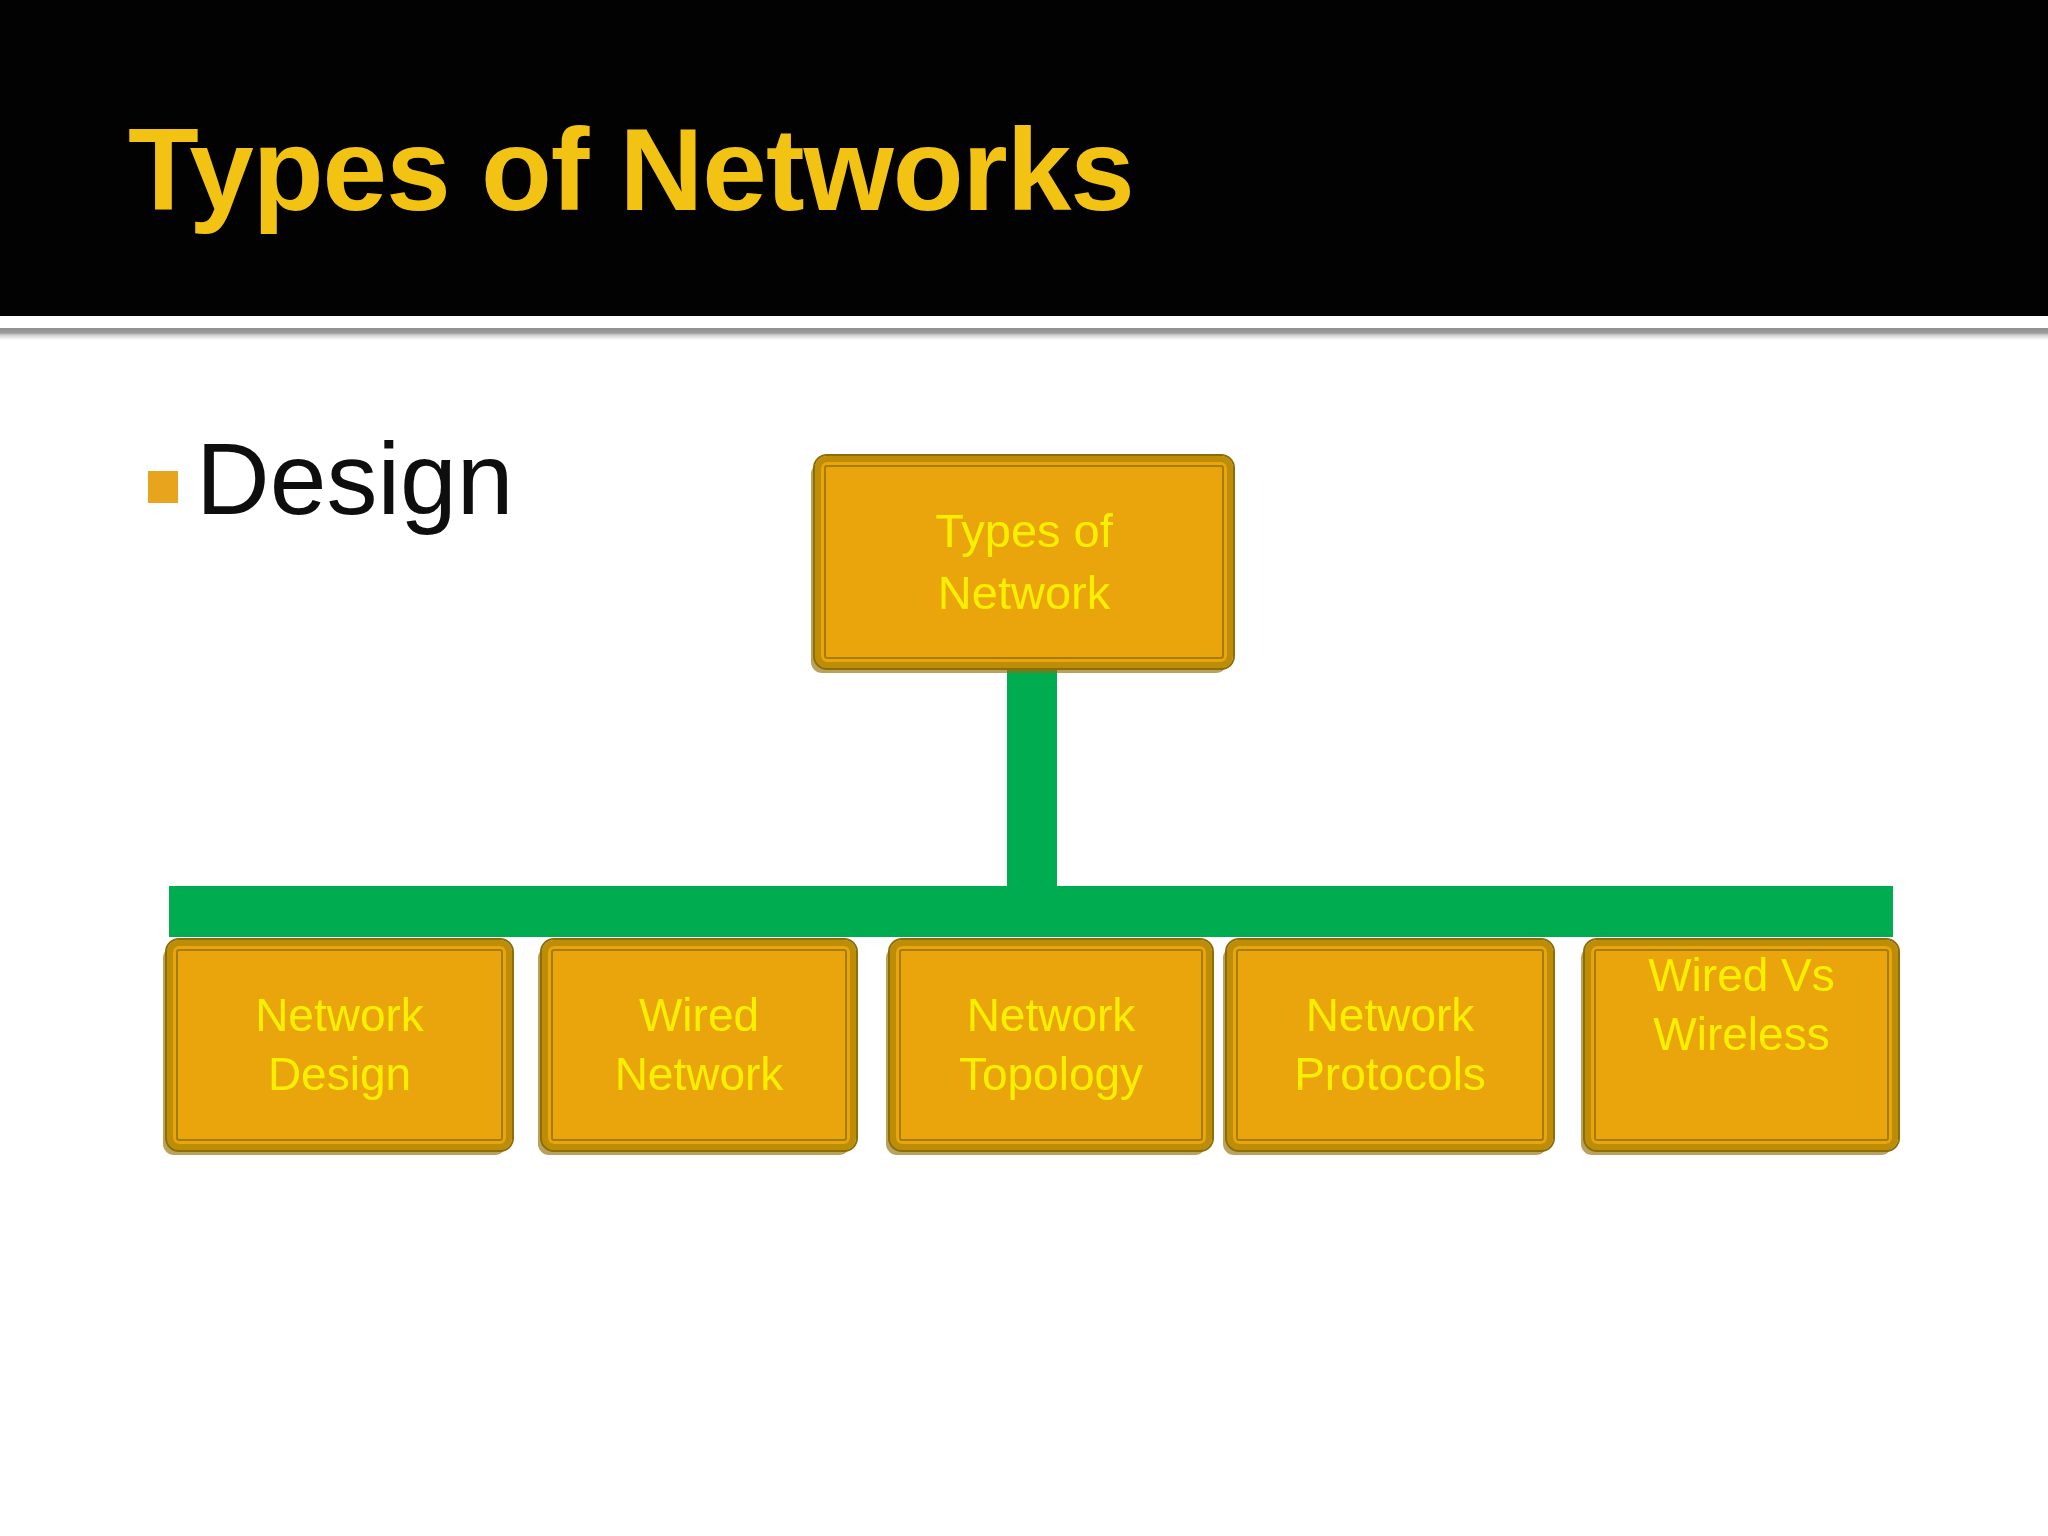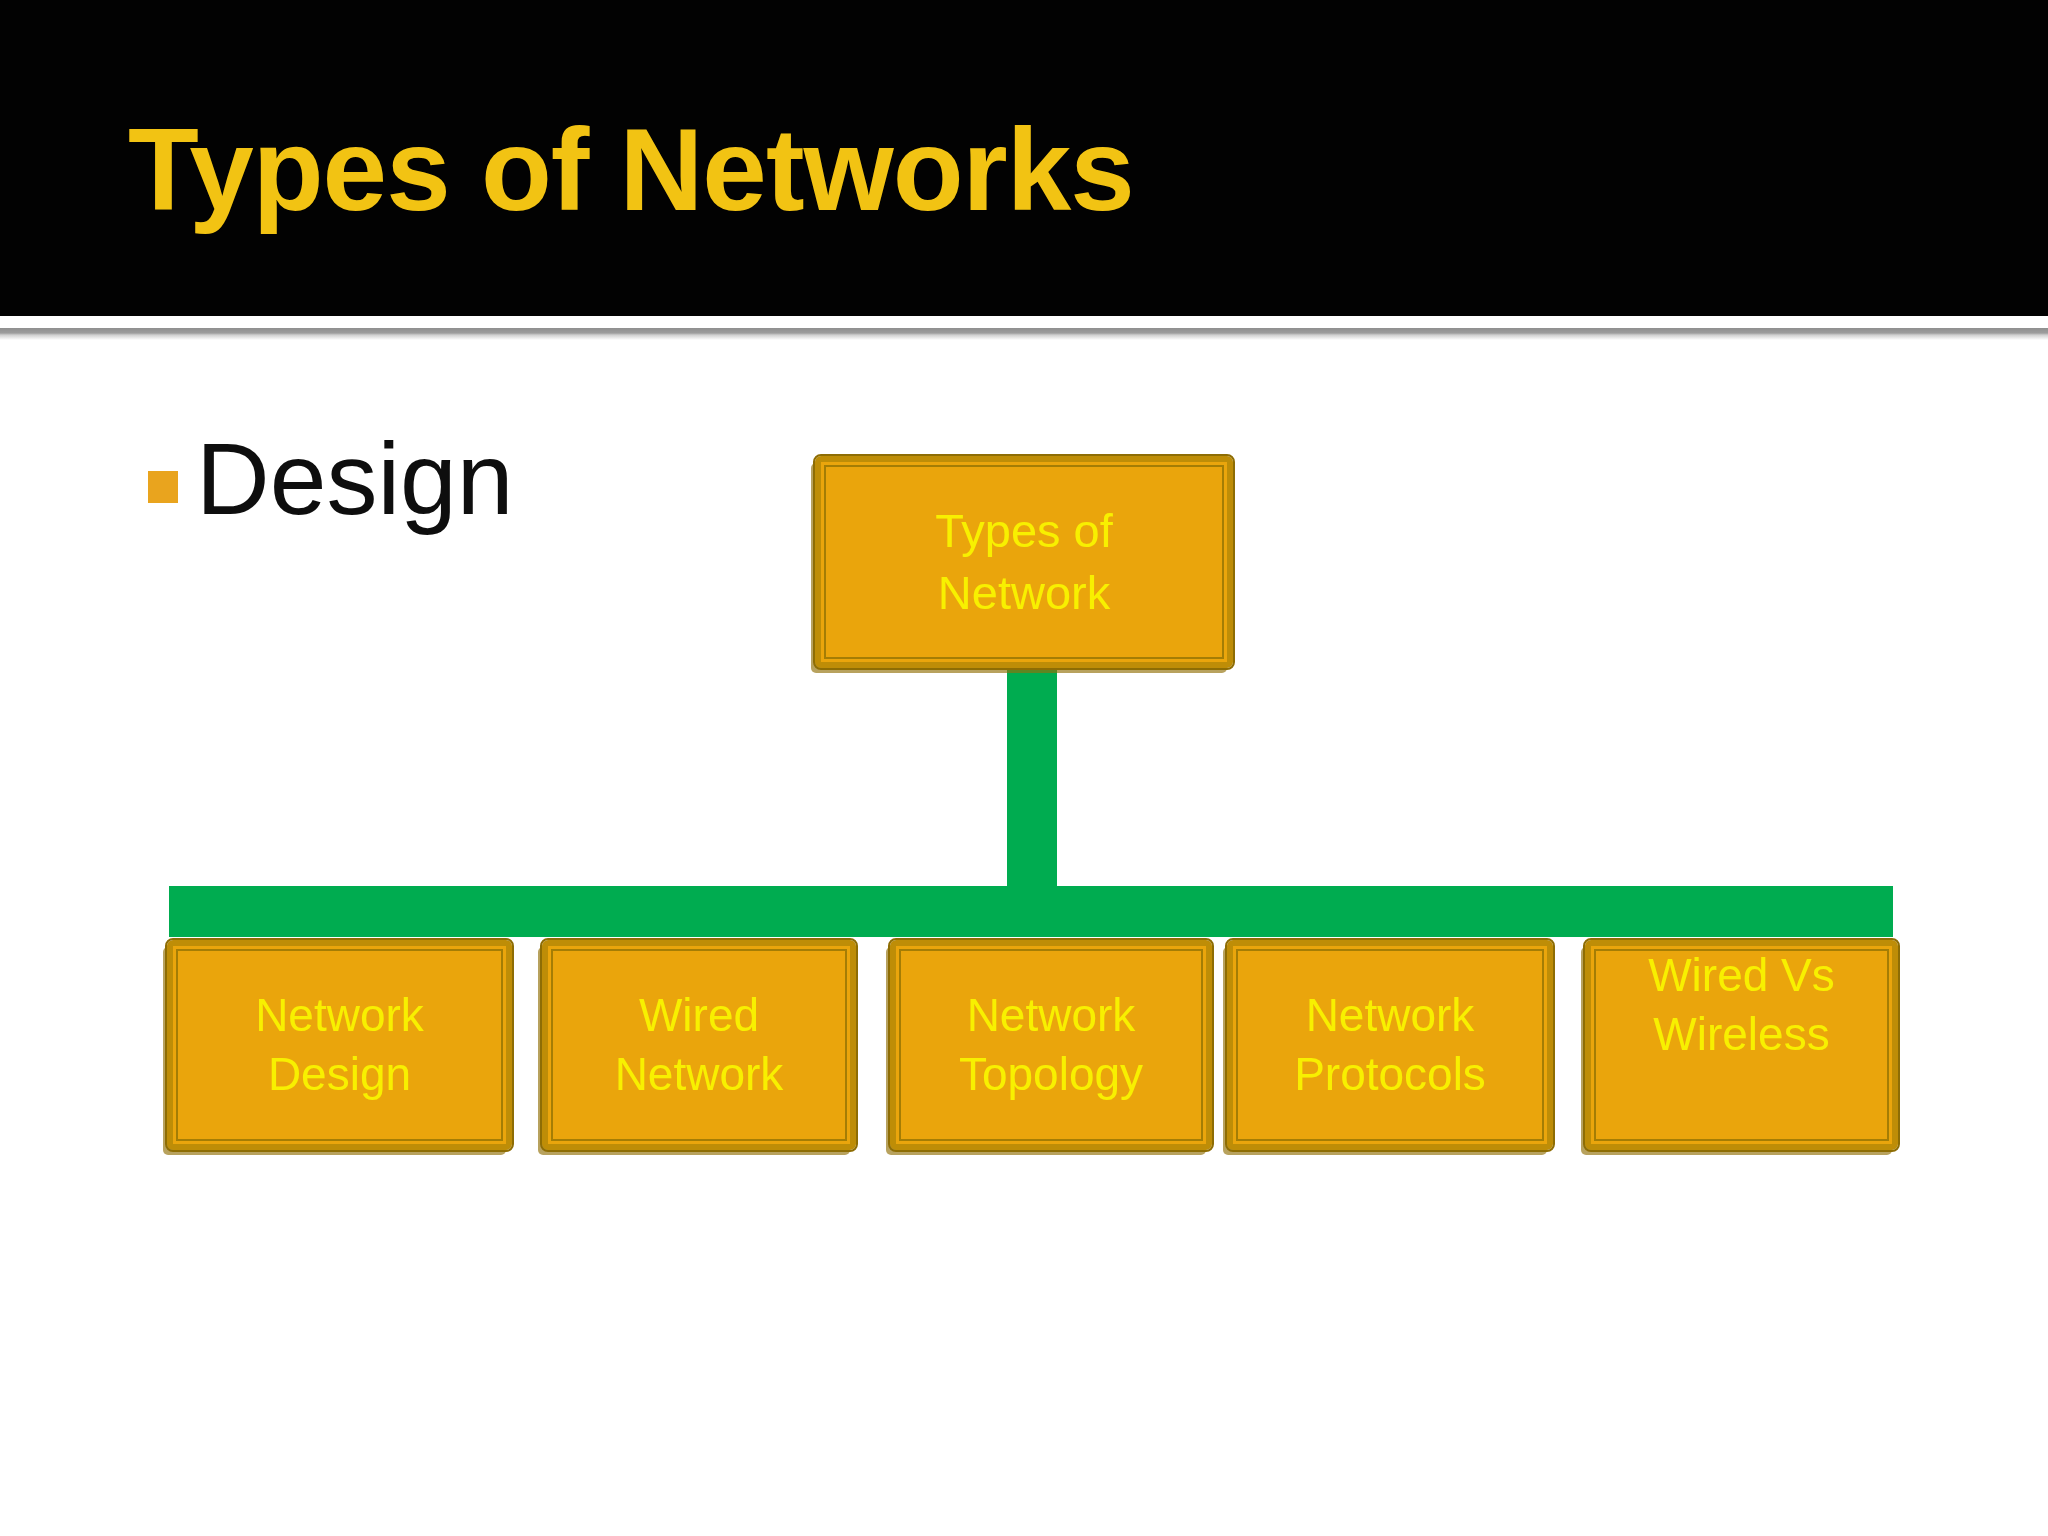--- a/index.html
+++ b/index.html
@@ -78,21 +78,21 @@
     width: 1724px; height: 51px;
   }
 
   .node {
     position: absolute;
     z-index: 2;
     box-sizing: border-box;
     background: #EAA50C;
     border: 6px solid #BE8D07;
     outline: 2px solid #8E6D04;
-    border-radius: 6px;
+    border-radius: 12px;
     box-shadow:
       inset 0 0 0 3px #EAA50C,
       inset 0 0 0 5px #A47D05,
       -5px 6px 0 -1px rgba(146, 112, 8, 0.65);
     display: flex;
     align-items: center;
     justify-content: center;
     text-align: center;
   }
   .node-label {

